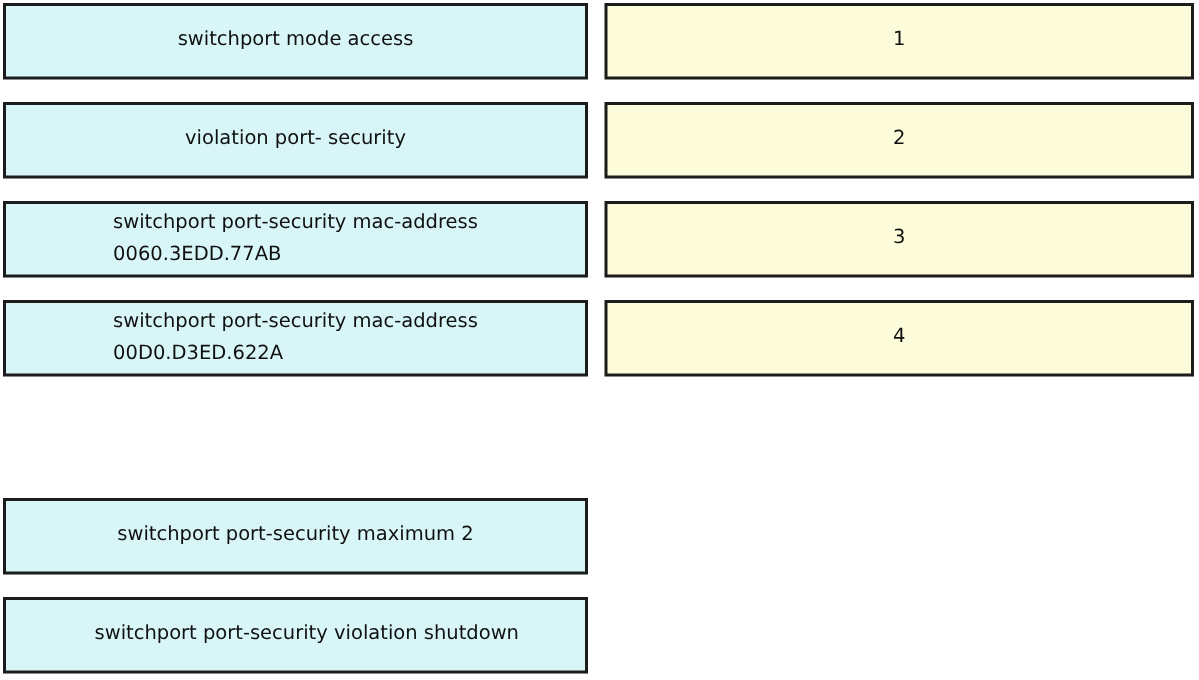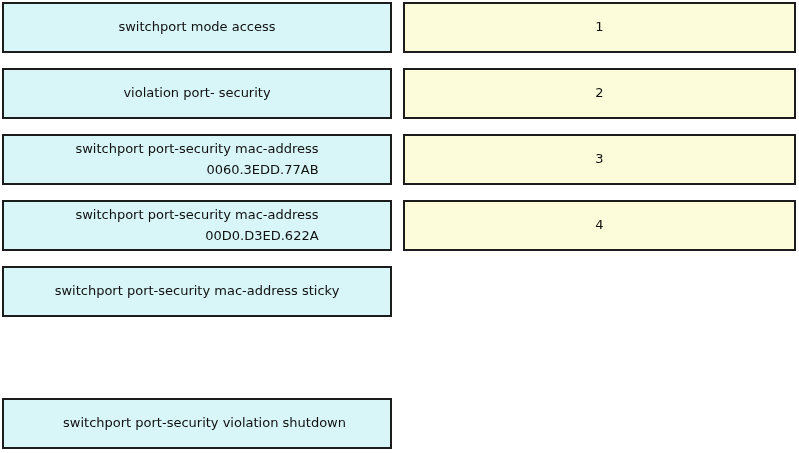--- a/index.html
+++ b/index.html
@@ -16,21 +16,21 @@
     overflow: hidden;
   }
   .box {
     position: absolute;
     box-sizing: border-box;
     height: 51px;
     border: 2px solid var(--border, #1c1c1c);
     display: flex;
     align-items: center;
     justify-content: center;
-    text-align: right;
+    text-align: left;
   }
   .box span {
     display: block;
     white-space: pre-line;
     font-size: 13px;
     line-height: 1.6;
     color: var(--text, #101010);
   }
   .source {
     left: 2px;
@@ -63,22 +63,22 @@
     <span>violation port- security</span>
   </div>
   <div class="box source r2">
     <span>switchport port-security mac-address
 0060.3EDD.77AB</span>
   </div>
   <div class="box source r3">
     <span>switchport port-security mac-address
 00D0.D3ED.622A</span>
   </div>
-  <div class="box source r4">
-    <span>switchport port-security mac-address sticky</span>
+  <div class="box source r5">
+    <span>switchport port-security maximum 2</span>
   </div>
   <div class="box source r6">
     <span>switchport port-security violation shutdown</span>
   </div>
 
   <div class="box target r0">
     <span>1</span>
   </div>
   <div class="box target r1">
     <span>2</span>

